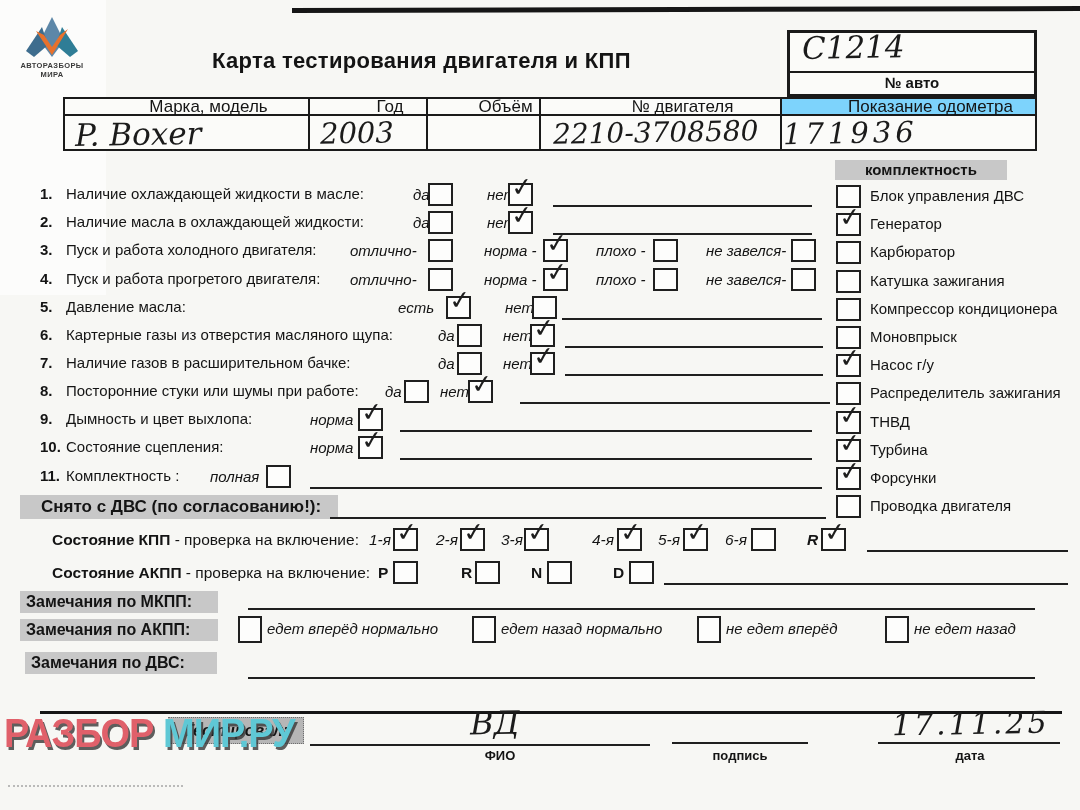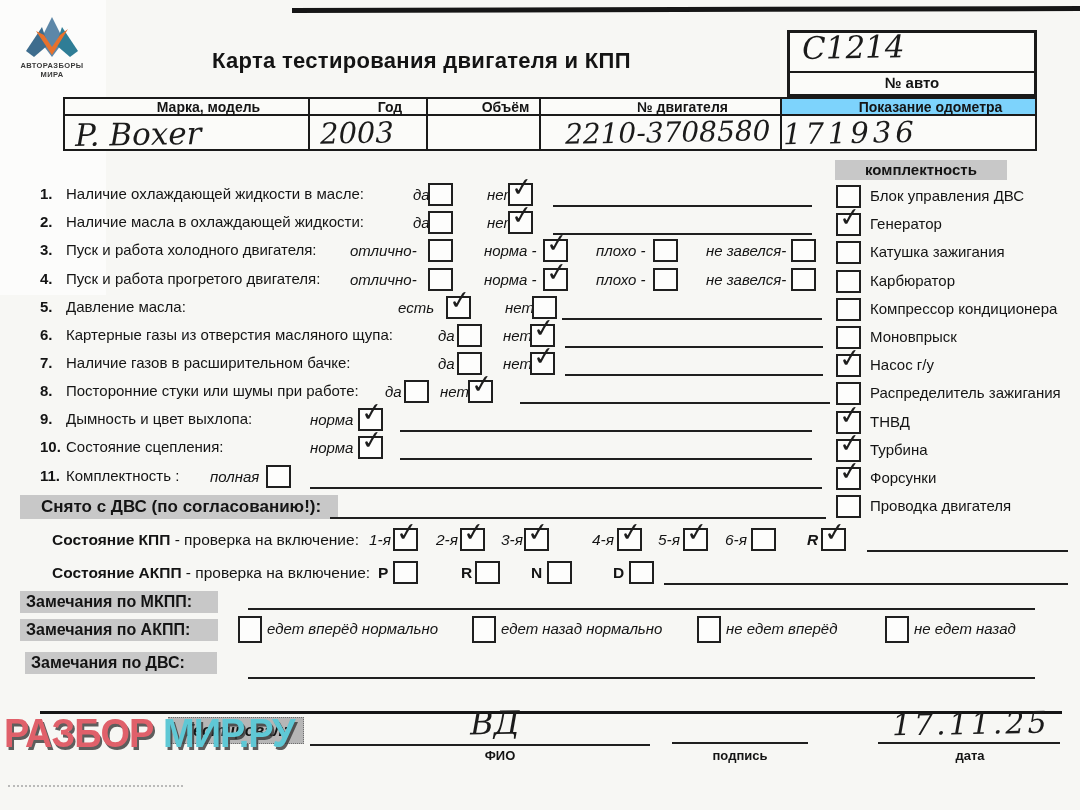--- a/index.html
+++ b/index.html
@@ -14,21 +14,21 @@
   
   .title{left:212px;top:48px;font-size:22px;font-weight:700;letter-spacing:.3px;}
   
   .auto-box{left:787px;top:30px;width:250px;height:67px;border:3px solid #1a1a1a;box-sizing:border-box;background:#fbfbf9;}
   .auto-val{position:absolute;left:12px;top:-4px;font-size:31px;transform:rotate(-2deg);}
   .auto-label{position:absolute;left:0;bottom:0;width:100%;height:21px;border-top:2px solid #1a1a1a;text-align:center;font-weight:700;font-size:15px;line-height:20px;}
   
   .vt{left:63px;top:97px;width:974px;height:54px;border:2px solid #1a1a1a;display:flex;box-sizing:border-box;background:#fbfbf9;}
   .vt-col{border-right:2px solid #1a1a1a;display:flex;flex-direction:column;box-sizing:border-box;}
   .vt-col:last-child{border-right:none;}
-  .vt-h{height:17px;border-bottom:2px solid #1a1a1a;font-weight:700;font-size:14px;display:flex;align-items:center;justify-content:center;box-sizing:border-box;padding-left:44px;}
+  .vt-h{height:17px;border-bottom:2px solid #1a1a1a;font-weight:400;font-size:17px;display:flex;align-items:center;justify-content:center;box-sizing:border-box;padding-left:44px;}
   .vt-h.shade{background:#7dd3fc;}
   .vt-v{flex:1;display:flex;align-items:center;padding-left:10px;}
   
   .hand{font-family:"DejaVu Serif",serif;font-style:italic;color:#1b1b1b;transform:rotate(-1deg);white-space:nowrap;}
   
   .q{left:40px;width:800px;height:26px;font-size:15px;}
   .qn{position:absolute;left:0;top:2px;font-weight:700;}
   .ql{position:absolute;left:26px;top:2px;white-space:nowrap;}
   .opt{position:absolute;top:3px;font-style:italic;white-space:nowrap;}
   .cb{display:inline-block;position:relative;width:25px;height:23px;border:2px solid #1f1f1f;box-sizing:border-box;background:#fdfdfc;}
@@ -101,21 +101,21 @@
       <div class="vt-h">Год</div>
       <div class="vt-v">
           <span class="hand" style="font-size:29px">2003</span>
         </div>
     </div>
     <div class="vt-col" style="width:113px">
       <div class="vt-h">Объём</div>
     </div>
     <div class="vt-col" style="width:241px">
       <div class="vt-h">№ двигателя</div>
-      <div class="vt-v" style="padding-left:24px">
+      <div class="vt-v" style="padding-left:12px">
           <span class="hand" style="font-size:28px">2210-3708580</span>
         </div>
     </div>
     <div class="vt-col" style="flex:1">
       <div class="vt-h shade">Показание одометра</div>
       <div class="vt-v" style="padding-left:1px">
           <span class="hand" style="font-size:29px;letter-spacing:4px">171936</span>
         </div>
     </div>
   </div>
@@ -257,25 +257,25 @@
         <span class="eq-label">Блок управления ДВС</span>
       </div>
     <div class="eq-row">
         <span class="cb">
           <span class="tick">✓</span>
         </span>
         <span class="eq-label">Генератор</span>
       </div>
     <div class="eq-row">
         <span class="cb"></span>
+        <span class="eq-label">Карбюратор</span>
+      </div>
+    <div class="eq-row">
+        <span class="cb"></span>
         <span class="eq-label">Катушка зажигания</span>
-      </div>
-    <div class="eq-row">
-        <span class="cb"></span>
-        <span class="eq-label">Карбюратор</span>
       </div>
     <div class="eq-row">
         <span class="cb"></span>
         <span class="eq-label">Компрессор кондиционера</span>
       </div>
     <div class="eq-row">
         <span class="cb"></span>
         <span class="eq-label">Моновпрыск</span>
       </div>
     <div class="eq-row">

